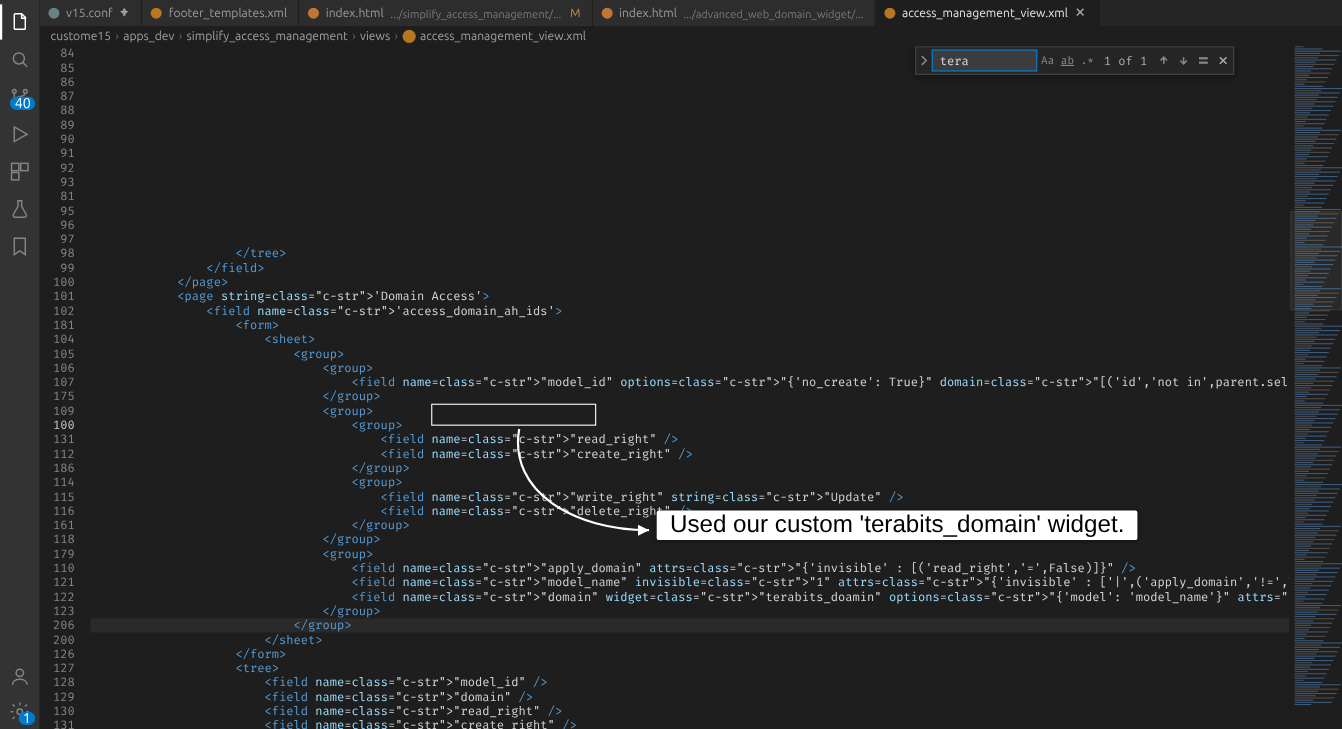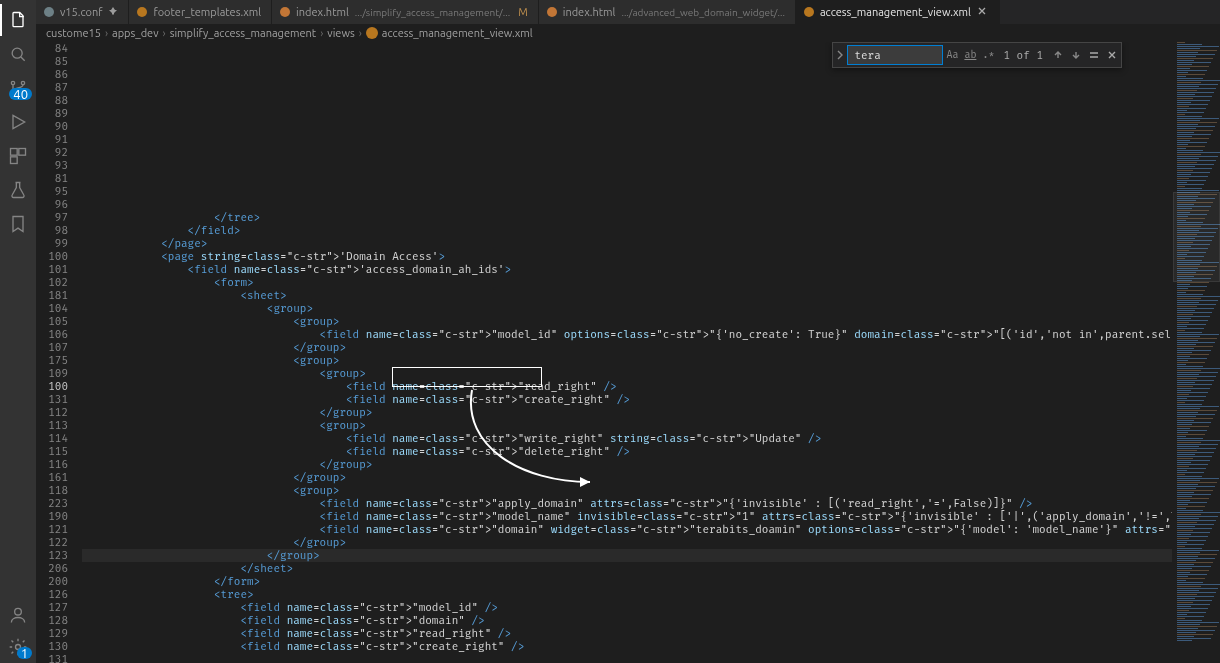--- a/index.html
+++ b/index.html
@@ -259,28 +259,28 @@
         <div class="ln">181</div>
         <div class="ln">104</div>
         <div class="ln">105</div>
         <div class="ln">106</div>
         <div class="ln">107</div>
         <div class="ln">175</div>
         <div class="ln">109</div>
         <div class="ln sel">100</div>
         <div class="ln">131</div>
         <div class="ln">112</div>
-        <div class="ln">113</div>
+        <div class="ln">186</div>
         <div class="ln">114</div>
         <div class="ln">115</div>
         <div class="ln">116</div>
         <div class="ln">161</div>
         <div class="ln">118</div>
-        <div class="ln">223</div>
-        <div class="ln">190</div>
+        <div class="ln">179</div>
+        <div class="ln">110</div>
         <div class="ln">121</div>
         <div class="ln">122</div>
         <div class="ln">123</div>
         <div class="ln">206</div>
         <div class="ln">200</div>
         <div class="ln">126</div>
         <div class="ln">127</div>
         <div class="ln">128</div>
         <div class="ln">129</div>
         <div class="ln">130</div>
@@ -325,20 +325,21 @@
 
       
       <div class="c-box" style="left:310px; top:325px; width:150px; height:20px;"></div>
 
       
       <svg class="arrow-svg" style="left:360px; top:345px;" width="180" height="110">
         <path d="M30,3 C 20,60 80,95 148,95"></path>
         <polygon points="148,95 138,90 138,100"></polygon>
       </svg>
       
+      <div class="callout-box" style="left:515px; top:422px;">Used our custom 'terabits_domain' widget.</div>
 
     <div class="row">                    <span class="c-tag">&lt;/</span><span class="c-tag">tree</span><span class="c-tag">&gt;</span></div><div class="row">                <span class="c-tag">&lt;/</span><span class="c-tag">field</span><span class="c-tag">&gt;</span></div><div class="row">            <span class="c-tag">&lt;/</span><span class="c-tag">page</span><span class="c-tag">&gt;</span></div><div class="row">            <span class="c-tag">&lt;</span><span class="c-tag">page</span> <span class="c-attr">string</span>=<span <span="" class="c-attr">class</span>="c-str"&gt;'Domain Access'<span class="c-tag">&gt;</span></div><div class="row">                <span class="c-tag">&lt;</span><span class="c-tag">field</span> <span class="c-attr">name</span>=<span <span="" class="c-attr">class</span>="c-str"&gt;'access_domain_ah_ids'<span class="c-tag">&gt;</span></div><div class="row">                    <span class="c-tag">&lt;</span><span class="c-tag">form</span><span class="c-tag">&gt;</span></div><div class="row">                        <span class="c-tag">&lt;</span><span class="c-tag">sheet</span><span class="c-tag">&gt;</span></div><div class="row">                            <span class="c-tag">&lt;</span><span class="c-tag">group</span><span class="c-tag">&gt;</span></div><div class="row">                                <span class="c-tag">&lt;</span><span class="c-tag">group</span><span class="c-tag">&gt;</span></div><div class="row">                                    <span class="c-tag">&lt;</span><span class="c-tag">field</span> <span class="c-attr">name</span>=<span <span="" class="c-attr">class</span>="c-str"&gt;"model_id" <span class="c-attr">options</span>=<span <span="" class="c-attr">class</span>="c-str"&gt;"{'no_create': True}" <span class="c-attr">domain</span>=<span <span="" class="c-attr">class</span>="c-str"&gt;"[('id','not in',parent.self_model_ids)]" </div><div class="row">                                <span class="c-tag">&lt;/</span><span class="c-tag">group</span><span class="c-tag">&gt;</span></div><div class="row">                                <span class="c-tag">&lt;</span><span class="c-tag">group</span><span class="c-tag">&gt;</span></div><div class="row">                                    <span class="c-tag">&lt;</span><span class="c-tag">group</span><span class="c-tag">&gt;</span></div><div class="row">                                        <span class="c-tag">&lt;</span><span class="c-tag">field</span> <span class="c-attr">name</span>=<span <span="" class="c-attr">class</span>="c-str"&gt;"read_right" <span class="c-tag">/&gt;</span></div><div class="row">                                        <span class="c-tag">&lt;</span><span class="c-tag">field</span> <span class="c-attr">name</span>=<span <span="" class="c-attr">class</span>="c-str"&gt;"create_right" <span class="c-tag">/&gt;</span></div><div class="row">                                    <span class="c-tag">&lt;/</span><span class="c-tag">group</span><span class="c-tag">&gt;</span></div><div class="row">                                    <span class="c-tag">&lt;</span><span class="c-tag">group</span><span class="c-tag">&gt;</span></div><div class="row">                                        <span class="c-tag">&lt;</span><span class="c-tag">field</span> <span class="c-attr">name</span>=<span <span="" class="c-attr">class</span>="c-str"&gt;"write_right" <span class="c-attr">string</span>=<span <span="" class="c-attr">class</span>="c-str"&gt;"Update" <span class="c-tag">/&gt;</span></div><div class="row">                                        <span class="c-tag">&lt;</span><span class="c-tag">field</span> <span class="c-attr">name</span>=<span <span="" class="c-attr">class</span>="c-str"&gt;"delete_right" <span class="c-tag">/&gt;</span></div><div class="row">                                    <span class="c-tag">&lt;/</span><span class="c-tag">group</span><span class="c-tag">&gt;</span></div><div class="row">                                <span class="c-tag">&lt;/</span><span class="c-tag">group</span><span class="c-tag">&gt;</span></div><div class="row">                                <span class="c-tag">&lt;</span><span class="c-tag">group</span><span class="c-tag">&gt;</span></div><div class="row">                                    <span class="c-tag">&lt;</span><span class="c-tag">field</span> <span class="c-attr">name</span>=<span <span="" class="c-attr">class</span>="c-str"&gt;"apply_domain" <span class="c-attr">attrs</span>=<span <span="" class="c-attr">class</span>="c-str"&gt;"{'invisible' : [('read_right','=',False)]}" <span class="c-tag">/&gt;</span></div><div class="row">                                    <span class="c-tag">&lt;</span><span class="c-tag">field</span> <span class="c-attr">name</span>=<span <span="" class="c-attr">class</span>="c-str"&gt;"model_name" <span class="c-attr">invisible</span>=<span <span="" class="c-attr">class</span>="c-str"&gt;"1" <span class="c-attr">attrs</span>=<span <span="" class="c-attr">class</span>="c-str"&gt;"{'invisible' : ['|',('apply_domain','!=',True),('read_right','=',False)]}" </div><div class="row">                                    <span class="c-tag">&lt;</span><span class="c-tag">field</span> <span class="c-attr">name</span>=<span <span="" class="c-attr">class</span>="c-str"&gt;"domain" <span class="c-attr">widget</span>=<span <span="" class="c-attr">class</span>="c-str"&gt;"terabits_doamin" <span class="c-attr">options</span>=<span <span="" class="c-attr">class</span>="c-str"&gt;"{'model': 'model_name'}" <span class="c-attr">attrs</span>="{="c-str"&gt;'invisible' : [="c-str"&gt;'|',(="c-str"&gt;'apply_domain',="c-str"&gt;'!=',True),(="c-str"&gt;'read_right',="c-str"&gt;'=',False)</div><div class="row">                                <span class="c-tag">&lt;/</span><span class="c-tag">group</span><span class="c-tag">&gt;</span></div><div class="row hl-line">                            <span class="c-tag">&lt;/</span><span class="c-tag">group</span><span class="c-tag">&gt;</span></div><div class="row">                        <span class="c-tag">&lt;/</span><span class="c-tag">sheet</span><span class="c-tag">&gt;</span></div><div class="row">                    <span class="c-tag">&lt;/</span><span class="c-tag">form</span><span class="c-tag">&gt;</span></div><div class="row">                    <span class="c-tag">&lt;</span><span class="c-tag">tree</span><span class="c-tag">&gt;</span></div><div class="row">                        <span class="c-tag">&lt;</span><span class="c-tag">field</span> <span class="c-attr">name</span>=<span <span="" class="c-attr">class</span>="c-str"&gt;"model_id" <span class="c-tag">/&gt;</span></div><div class="row">                        <span class="c-tag">&lt;</span><span class="c-tag">field</span> <span class="c-attr">name</span>=<span <span="" class="c-attr">class</span>="c-str"&gt;"domain" <span class="c-tag">/&gt;</span></div><div class="row">                        <span class="c-tag">&lt;</span><span class="c-tag">field</span> <span class="c-attr">name</span>=<span <span="" class="c-attr">class</span>="c-str"&gt;"read_right" <span class="c-tag">/&gt;</span></div><div class="row">                        <span class="c-tag">&lt;</span><span class="c-tag">field</span> <span class="c-attr">name</span>=<span <span="" class="c-attr">class</span>="c-str"&gt;"create_right" <span class="c-tag">/&gt;</span></div></div>
     <div class="minimap" id="minimap">
         <div class="mm-line c2" style="top: 0px; width: 8px;"></div>
         <div class="mm-line" style="top: 2px; width: 25px;"></div>
         <div class="mm-line" style="top: 4px; width: 42px;"></div>
         <div class="mm-line" style="top: 6px; width: 23px;"></div>
         <div class="mm-line c2" style="top: 8px; width: 40px;"></div>
         <div class="mm-line" style="top: 10px; width: 21px;"></div>
         <div class="mm-line" style="top: 12px; width: 38px;"></div>

